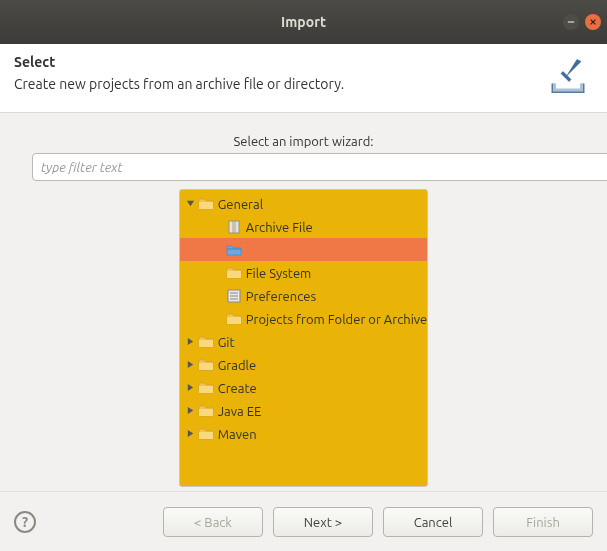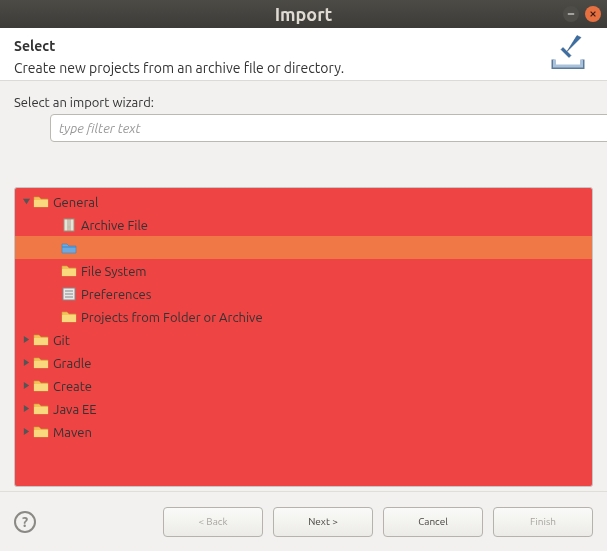--- a/index.html
+++ b/index.html
@@ -1,40 +1,40 @@
 <!DOCTYPE html>
 <html><head>
 <meta charset="utf-8">
 <style>
 * { box-sizing: border-box; margin: 0; padding: 0; font-family: "Ubuntu", "Segoe UI", sans-serif; }
 body { background: #f2f1f0; width: 607px; height: 551px; overflow: hidden; display: flex; flex-direction: column; }
-.titlebar { background: linear-gradient(#4c4b46, #3c3b37); height: 28px; display: flex; align-items: center; color: #dfdbd2; font-size: 18px; position: relative; }
+.titlebar { background: linear-gradient(#4c4b46, #3c3b37); height: 44px; display: flex; align-items: center; color: #dfdbd2; font-size: 14px; position: relative; }
 .titlebar-title { position: absolute; left: 50%; transform: translateX(-50%); font-weight: bold; }
 .window-controls { position: absolute; right: 6px; display: flex; gap: 6px; }
 .win-btn { width: 16px; height: 16px; border-radius: 50%; display: flex; align-items: center; justify-content: center; font-size: 10px; }
 .win-min { background: #4e4d48; color: #ccc; }
 .win-close { background: #e77041; color: #3a1b10; }
-.header { background: #fff; padding: 10px 14px 4px 14px; position: relative; border-bottom: 1px solid #dcdad7; }
+.header { background: #fff; padding: 10px 14px 20px 14px; position: relative; border-bottom: 1px solid #dcdad7; }
 .header h1 { font-size: 14px; font-weight: bold; color: #333; margin-bottom: 6px; }
 .header p { font-size: 14px; color: #333; }
 .header-icon { position: absolute; right: 18px; top: 50%; transform: translateY(-50%); }
-.content { flex: 1; padding: 14px 14px 4px 14px; display: flex; flex-direction: column; overflow: hidden; }
+.content { flex: 1; padding: 21px 14px 4px 14px; display: flex; flex-direction: column; overflow: hidden; align-items: center; }
 .field-label { font-size: 13px; color: #333; margin-bottom: 5px; }
 .filter-input { width: 100%; height: 28px; border: 1px solid #bcb8b2; border-radius: 4px; padding: 0 8px; font-size: 13px; font-style: italic; color: #888; background: #fff; margin-bottom: 8px; margin-left: 36px; }
 .filter-input::placeholder { color: #999; font-style: italic; }
-.tree { flex: 1; border: 1px solid #c6c6c6; border-radius: 3px; background: #ef4444; overflow-y: auto; padding-top: 2px; margin-top: 37px;}
+.tree { flex: 1; border: 1px solid #c6c6c6; border-radius: 3px; background: #eab308; overflow-y: auto; padding-top: 2px;}
 .tree-row { display: flex; align-items: center; height: 23px; font-size: 13px; color: #333; cursor: default; }
 .tree-row.selected { background: #f07746; color: #fff; }
 .expander { width: 10px; height: 10px; display: inline-flex; align-items: center; justify-content: center; flex-shrink: 0; }
 .expander svg { width: 9px; height: 9px; }
 .spacer { display: inline-block; flex-shrink: 0; }
 .node-icon { width: 16px; height: 16px; margin: 0 4px 0 2px; flex-shrink: 0; display: inline-flex; align-items: center; justify-content: center; }
 .footer { height: 60px; display: flex; align-items: center; padding: 0 14px; gap: 10px; border-top: 1px solid #e0ded9; justify-content: flex-end; }
 .help { margin-right: auto; width: 22px; height: 22px; border-radius: 50%; border: 2px solid #8a8984; color: #8a8984; display: flex; align-items: center; justify-content: center; font-size: 14px; font-weight: bold; }
-.btn { min-width: 100px; height: 30px; border: 1px solid #b6b3ac; border-radius: 4px; background: linear-gradient(#fafaf8, #ecebe7); font-size: 10px; color: #45423c; cursor: pointer; }
+.btn { min-width: 100px; height: 30px; border: 1px solid #b6b3ac; border-radius: 4px; background: linear-gradient(#fafaf8, #ecebe7); font-size: 13px; color: #45423c; cursor: pointer; }
 .btn:disabled { color: #a8a59e; cursor: default; }
 </style>
 </head>
 <body>
 
 <div class="titlebar">
   <span class="titlebar-title">Import</span>
   <div class="window-controls">
     <div class="win-btn win-min">
       <svg viewBox="0 0 10 10" width="8" height="8">

